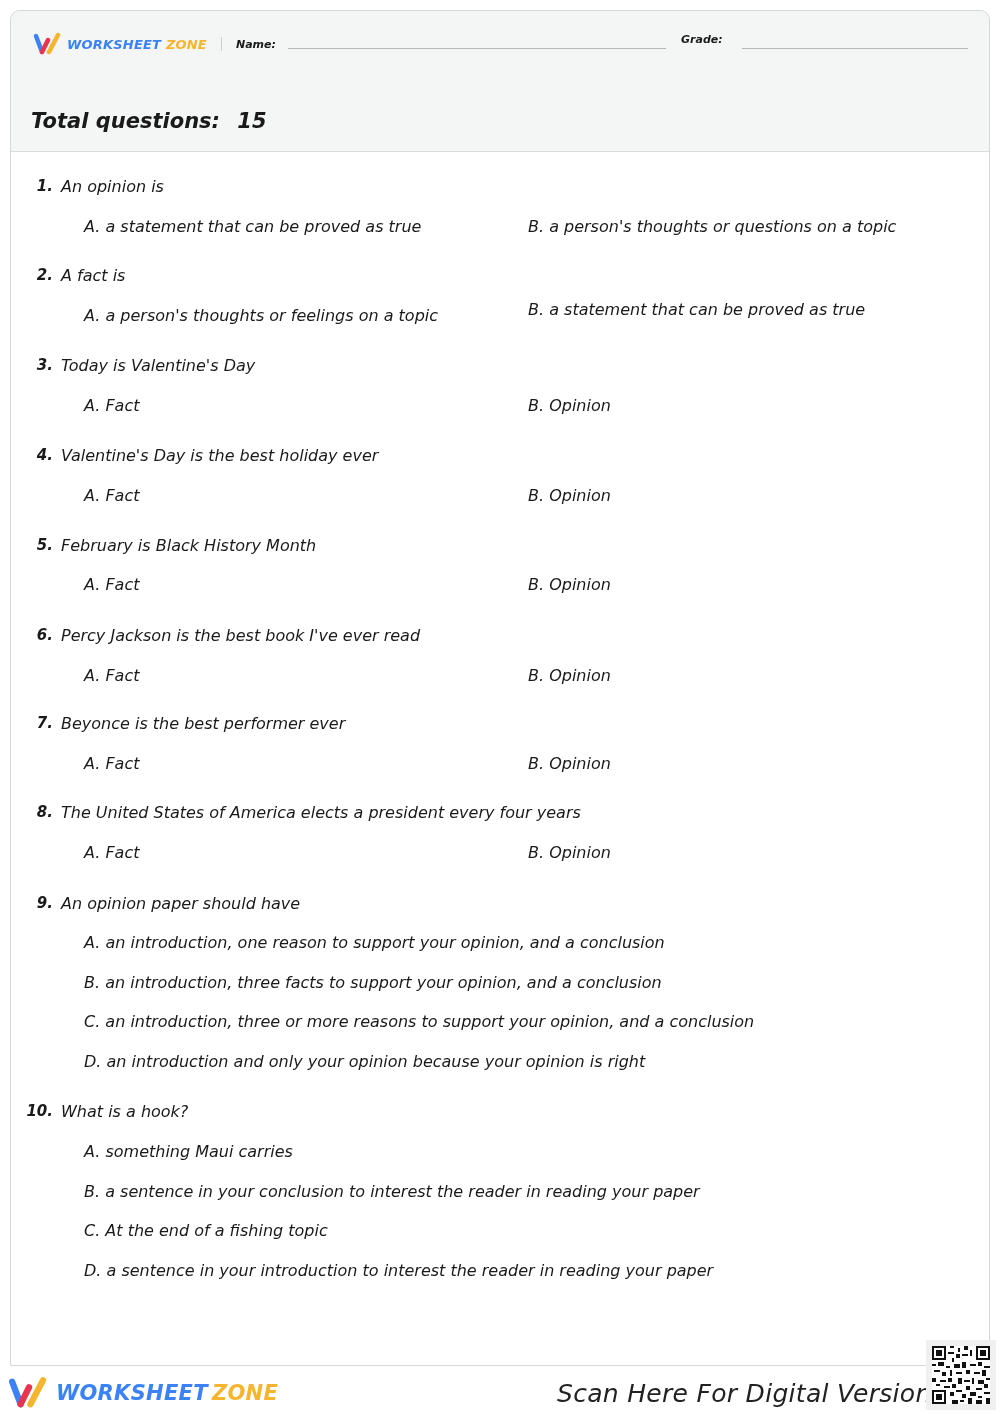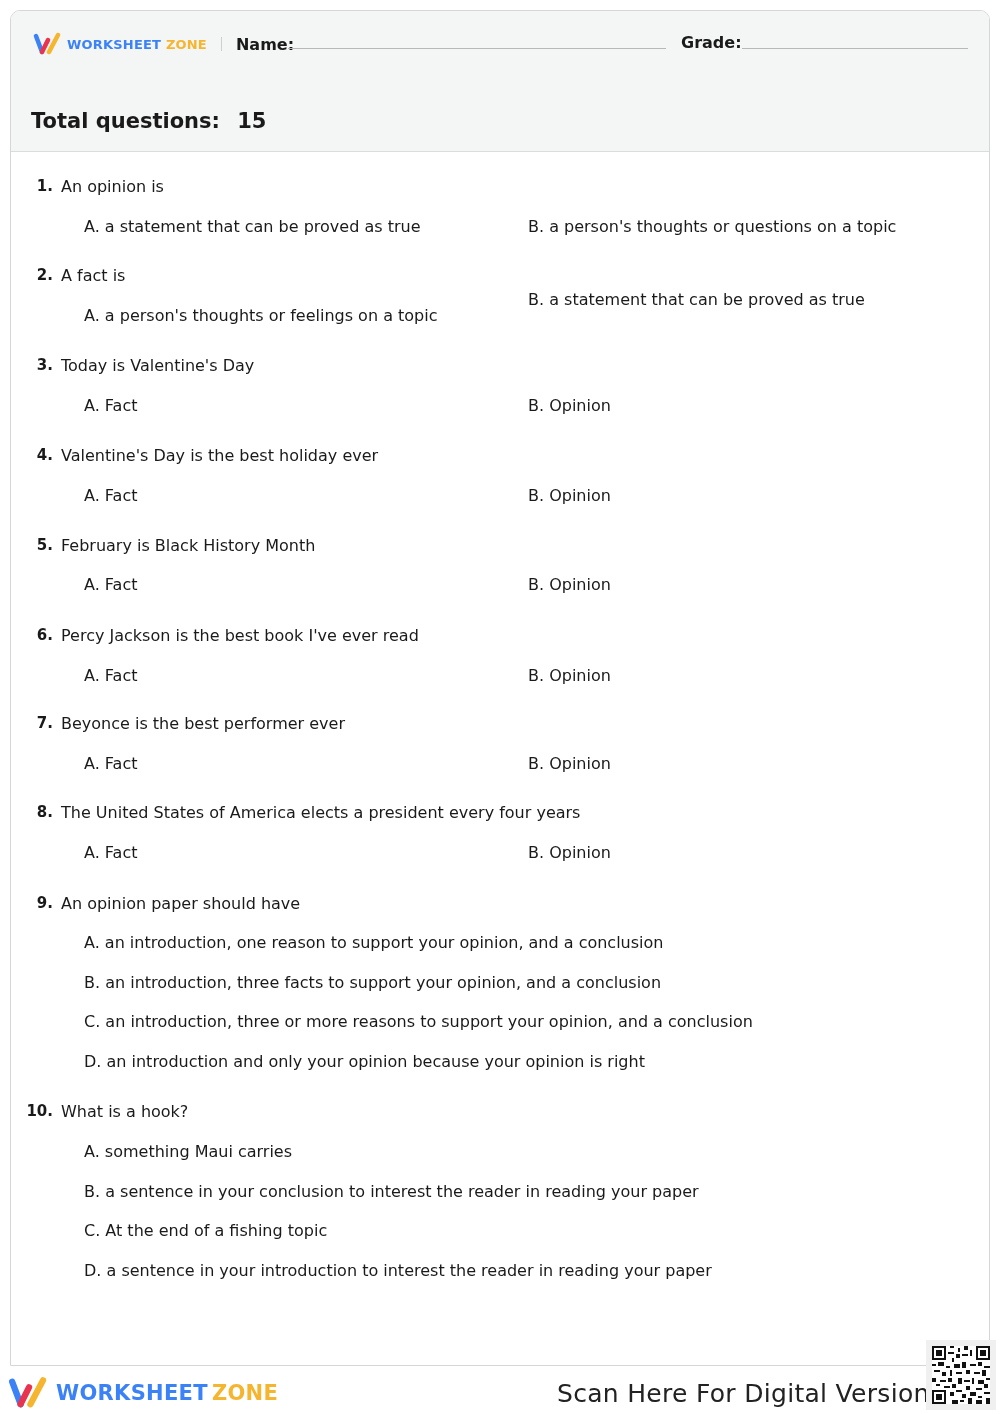--- a/index.html
+++ b/index.html
@@ -1,21 +1,21 @@
 <!DOCTYPE html>
 <html><head>
 <meta charset="utf-8">
 <style>
   * { box-sizing: border-box; margin: 0; padding: 0; }
   html, body {
     width: 1000px; height: 1414px; background: #ffffff;
     font-family: "DejaVu Sans", sans-serif; color: #1a1a1a;
     overflow: hidden;
   }
-  .page { position: relative; width: 944px; height: 1414px; }
+  .page { position: relative; width: 944px; height: 1414px; font-style: italic; }
 
   .sheet {
     position: absolute; left: 10px; top: 10px; width: 980px; height: 1356px;
     border: 1px solid #d6d6d6; border-radius: 10px 10px 0 0; background: #fff;
     overflow: hidden;
   }
   .sheet-header {
     height: 141px; background: #f4f5f5; border-bottom: 1px solid #dcdcdc;
     position: relative;
   }
@@ -27,21 +27,21 @@
   .brand-text {
     font-family: "DejaVu Sans", sans-serif; font-weight: bold; font-size: 13px;
     letter-spacing: 0.2px; margin-left: 4px;
   }
   .brand-text .w1 { color: #3b82f6; }
   .brand-text .w2 { color: #f5b52e; }
   .divider-v {
     width: 1px; height: 14px; background: #cfcfcf; margin: 0 14px 0 14px;
   }
   .field-label {
-    font-weight: bold; font-size: 16px; color: #1a1a1a;
+    font-weight: bold; font-size: 11px; color: #1a1a1a;
   }
   .name-line {
     position: absolute; left: 277px; top: 37px; width: 378px; height: 1px;
     background: #b8b8b8;
   }
   .grade-label { position: absolute; left: 670px; top: 22px; }
   .grade-line {
     position: absolute; left: 731px; top: 37px; width: 226px; height: 1px;
     background: #b8b8b8;
   }
@@ -118,21 +118,21 @@
         <span class="opt" style="left:50px;top:40px">A. a statement that can be proved as true</span>
         <span class="opt" style="left:494px;top:40px">B. a person's thoughts or questions on a topic</span>
       </div>
 
       <div class="q" style="top:114px">
         <div class="q-stem">
           <span class="q-num">2.</span>
           <span class="q-text">A fact is</span>
         </div>
         <span class="opt" style="left:50px;top:40px">A. a person's thoughts or feelings on a topic</span>
-        <span class="opt" style="left:494px;top:24px">B. a statement that can be proved as true</span>
+        <span class="opt" style="left:494px;top:34px">B. a statement that can be proved as true</span>
       </div>
 
       <div class="q" style="top:204px">
         <div class="q-stem">
           <span class="q-num">3.</span>
           <span class="q-text">Today is Valentine's Day</span>
         </div>
         <span class="opt" style="left:50px;top:40px">A. Fact</span>
         <span class="opt" style="left:494px;top:40px">B. Opinion</span>
       </div>

